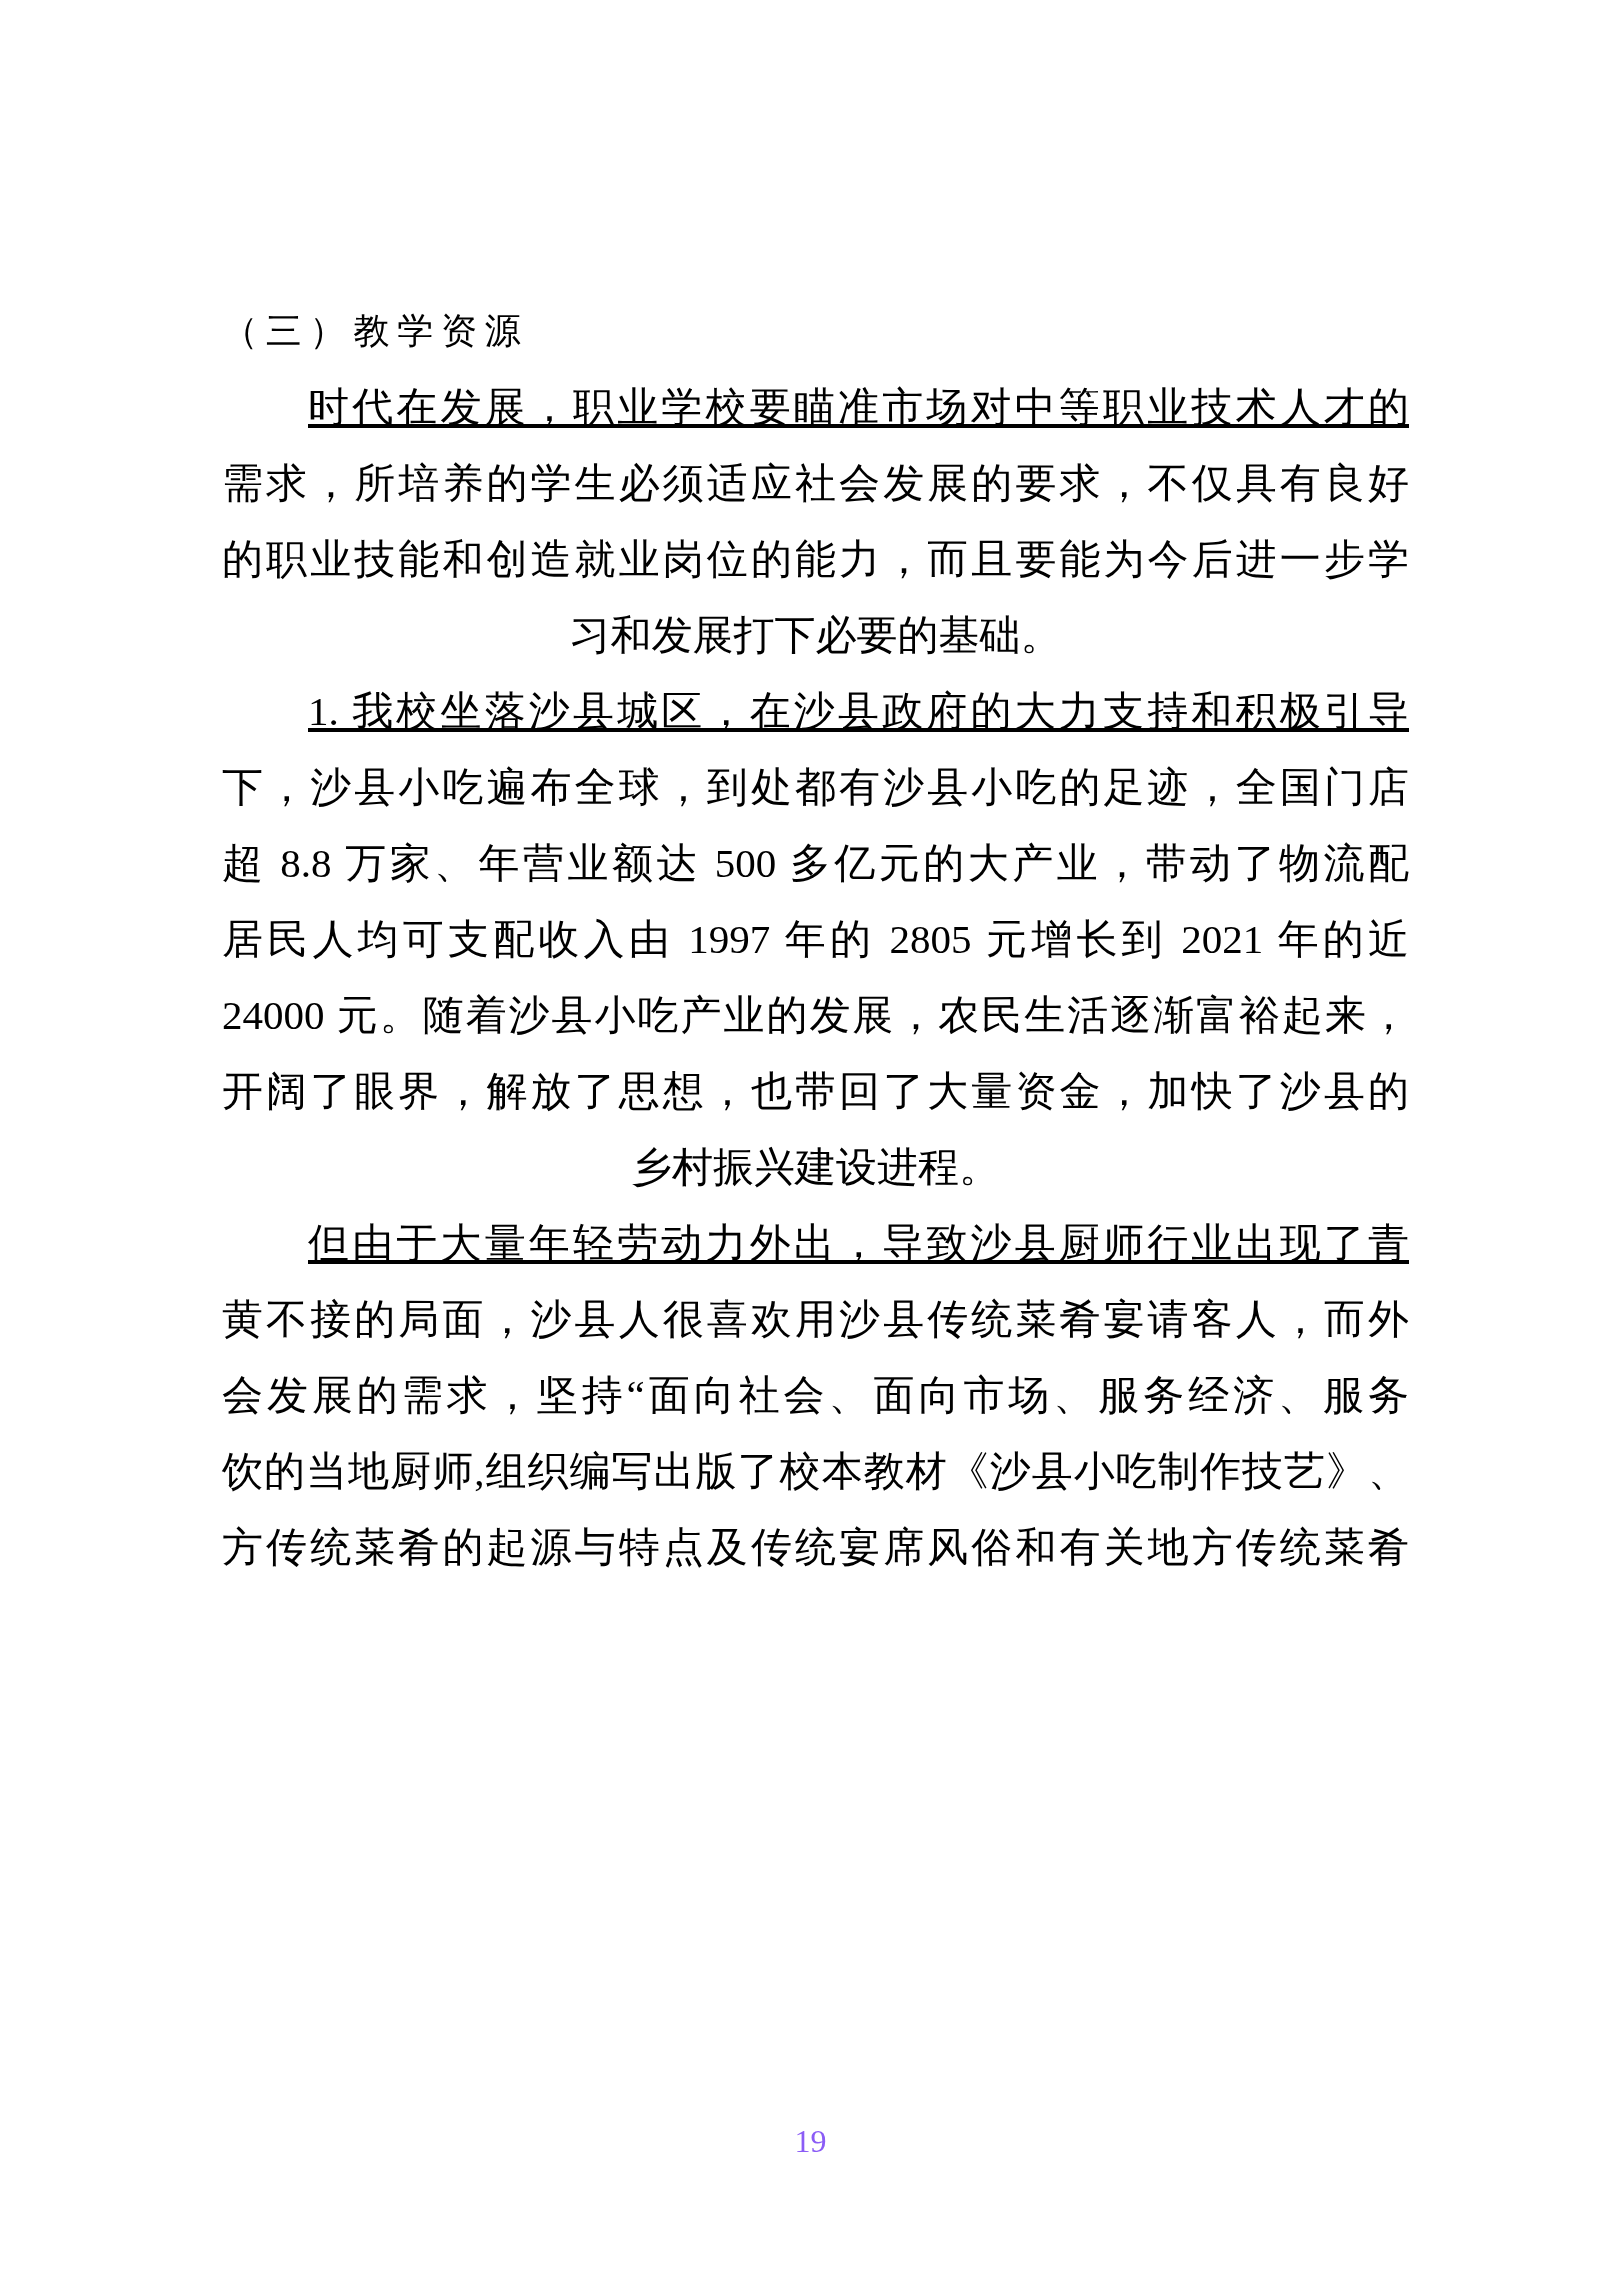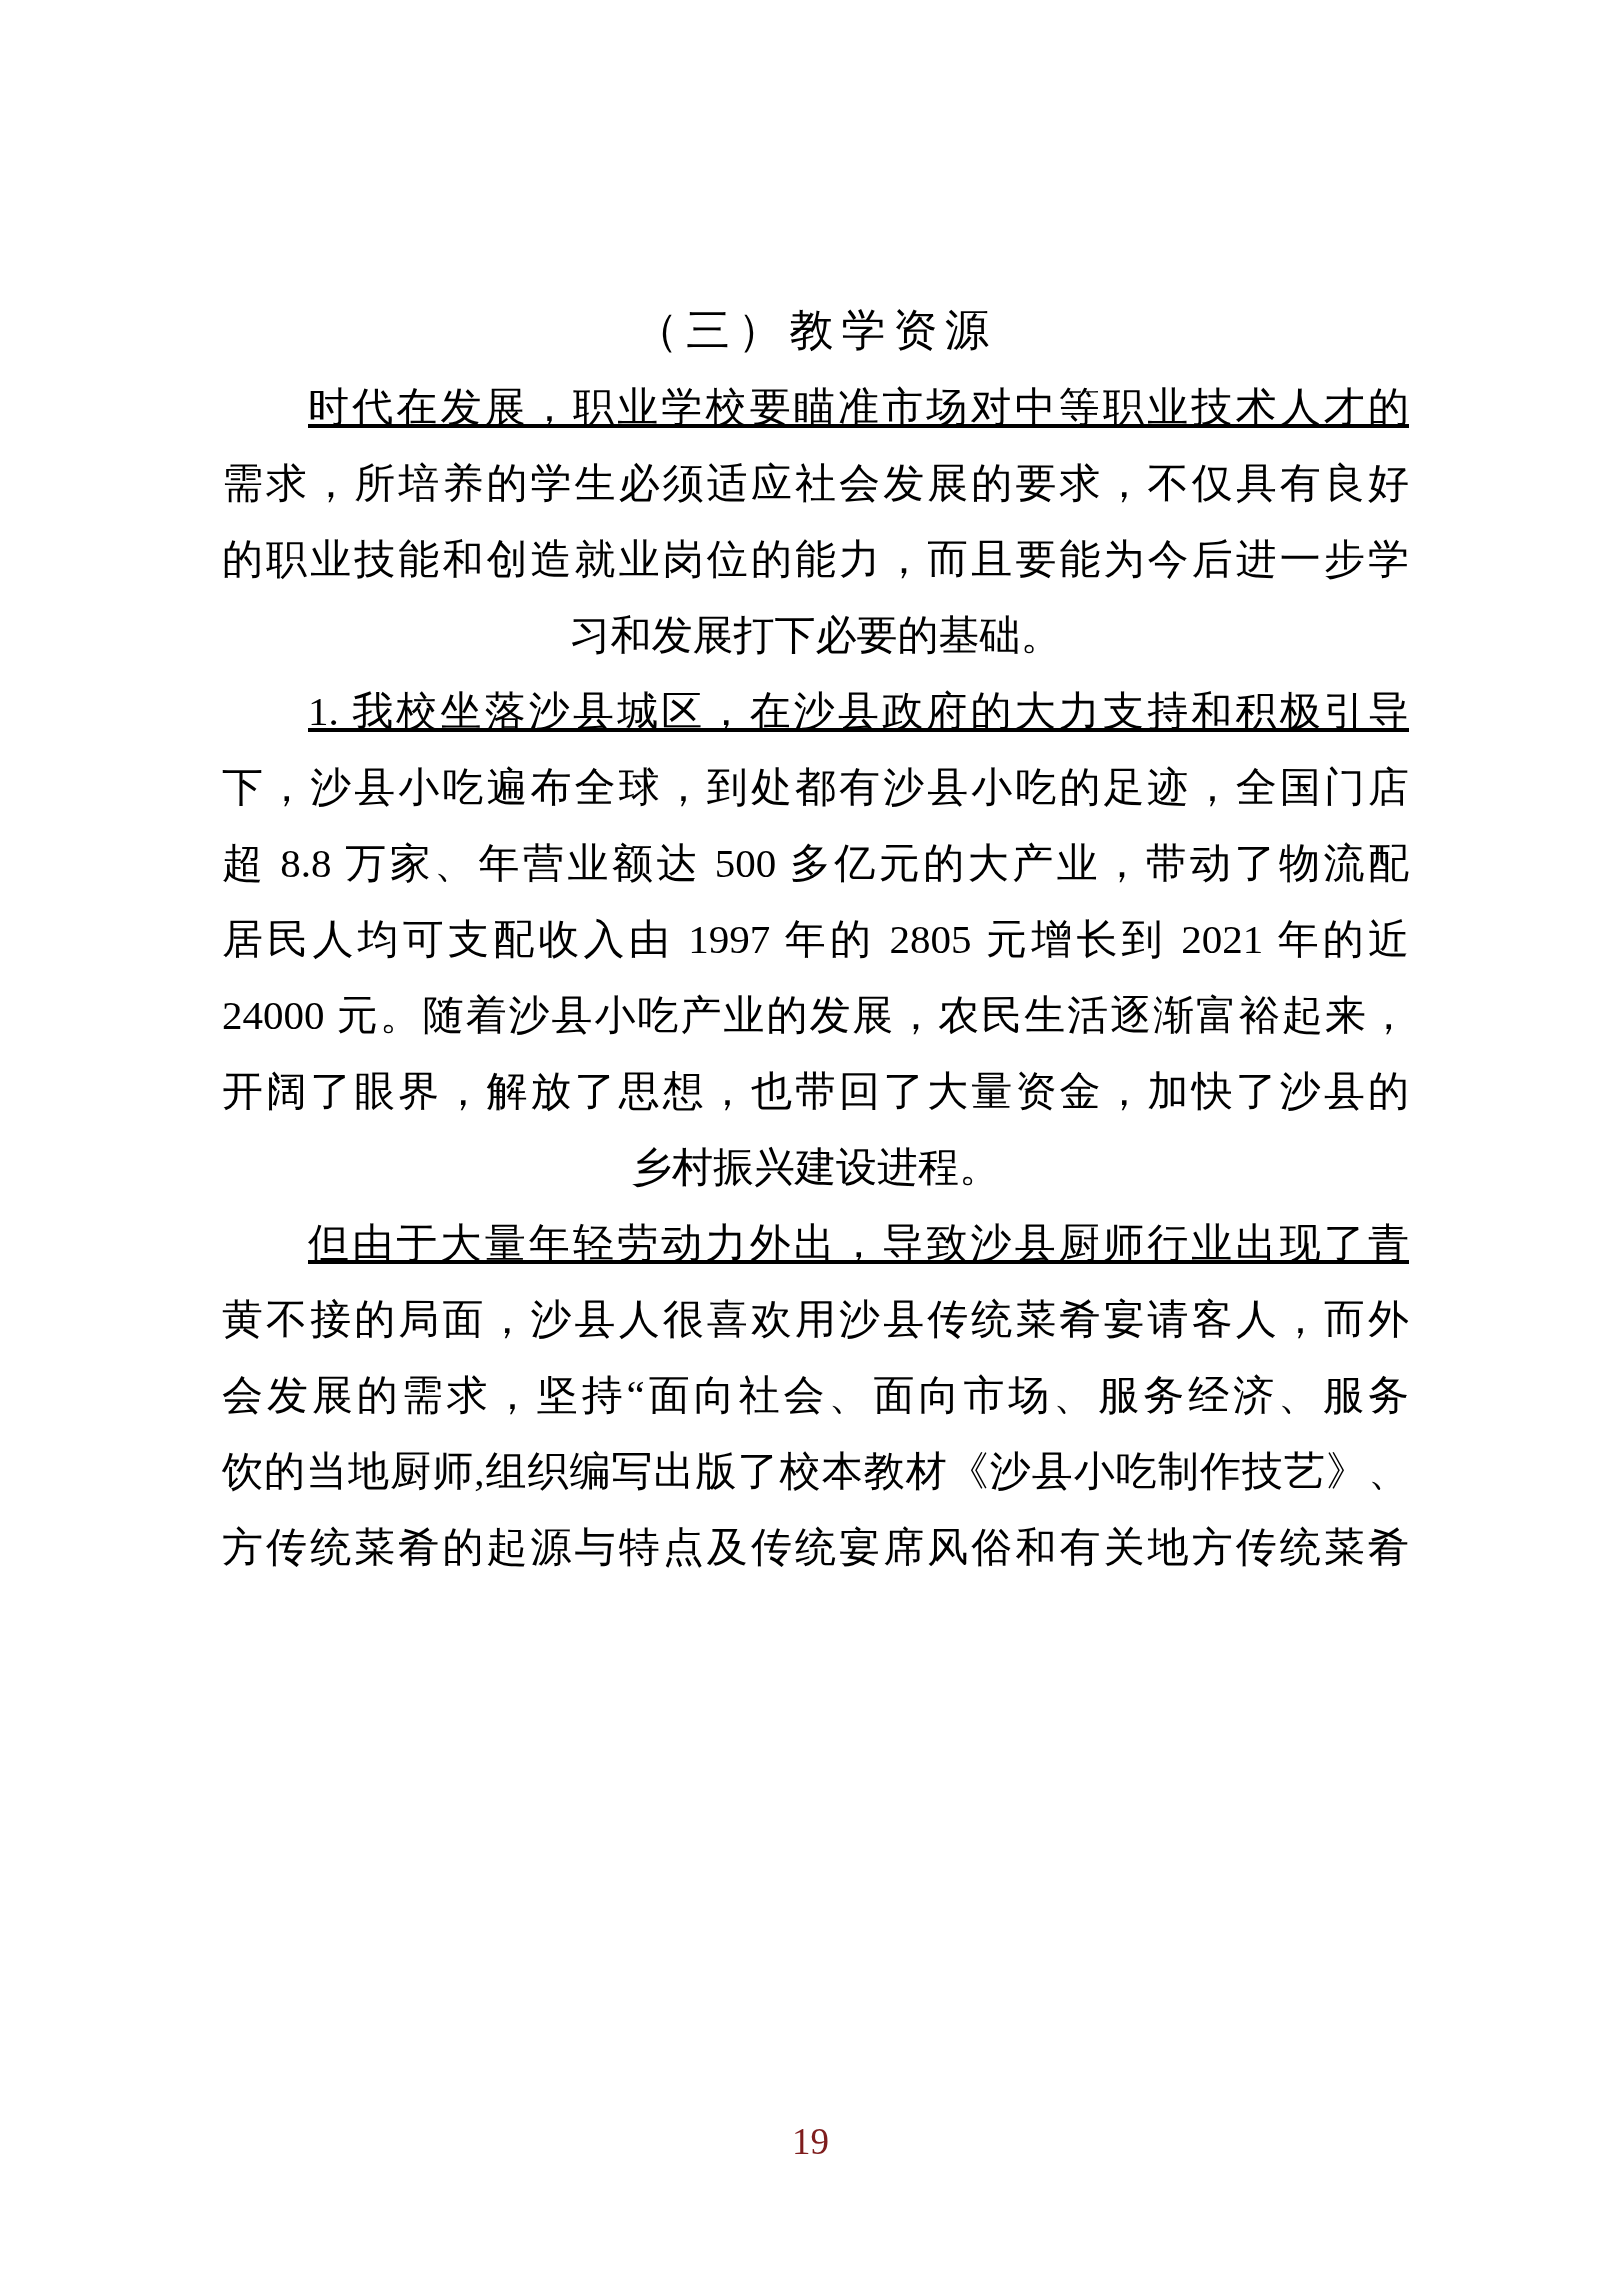--- a/index.html
+++ b/index.html
@@ -23,45 +23,45 @@
     width: 1187px;
     font-size: 41px;
     line-height: 76px;
     letter-spacing: 0;
   }
   .line {
     height: 76px;
     overflow: visible;
   }
   .heading {
-    font-size: 44px;
+    font-size: 36px;
     letter-spacing: 7.8px;
-    text-align: center;
+    text-align: left;
   }
   .j {
     text-align: justify;
     text-align-last: justify;
     text-justify: inter-character;
   }
   .indent {
     text-indent: 86px;
     text-decoration: underline;
   }
   .plain {
     text-align: center;
   }
   .page-number {
     position: absolute;
     left: 0;
     right: 0;
     top: 2125px;
     text-align: center;
-    font-size: 37px;
+    font-size: 32px;
     line-height: 33px;
-    color: #7f1d1d;
+    color: #8b5cf6;
   }
 </style>
 </head>
 <body>
 
 <div class="page">
   <div class="content">
 
     <div class="line heading">（三）教学资源</div>
 

